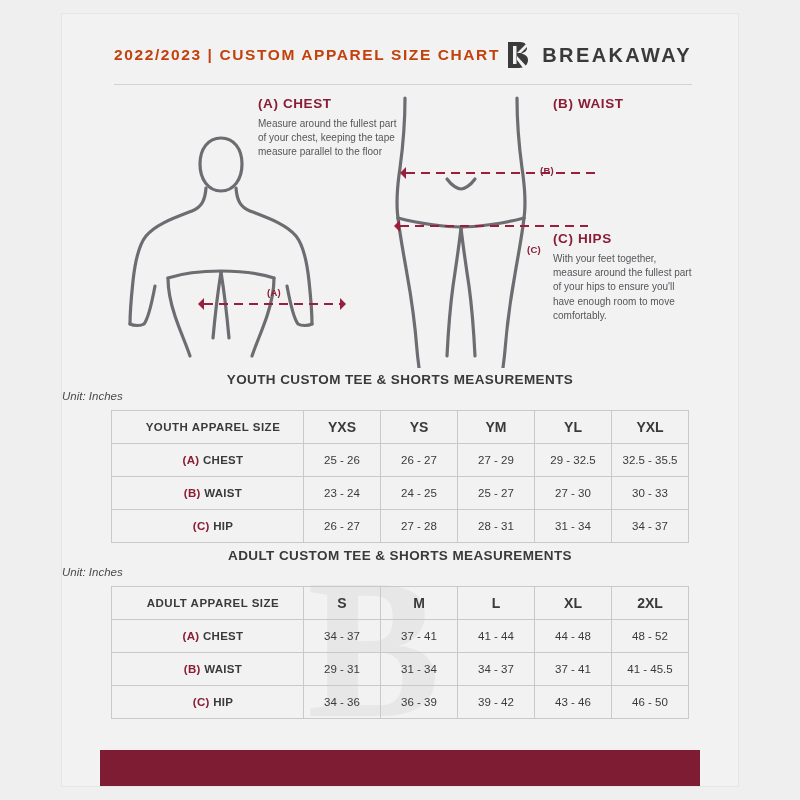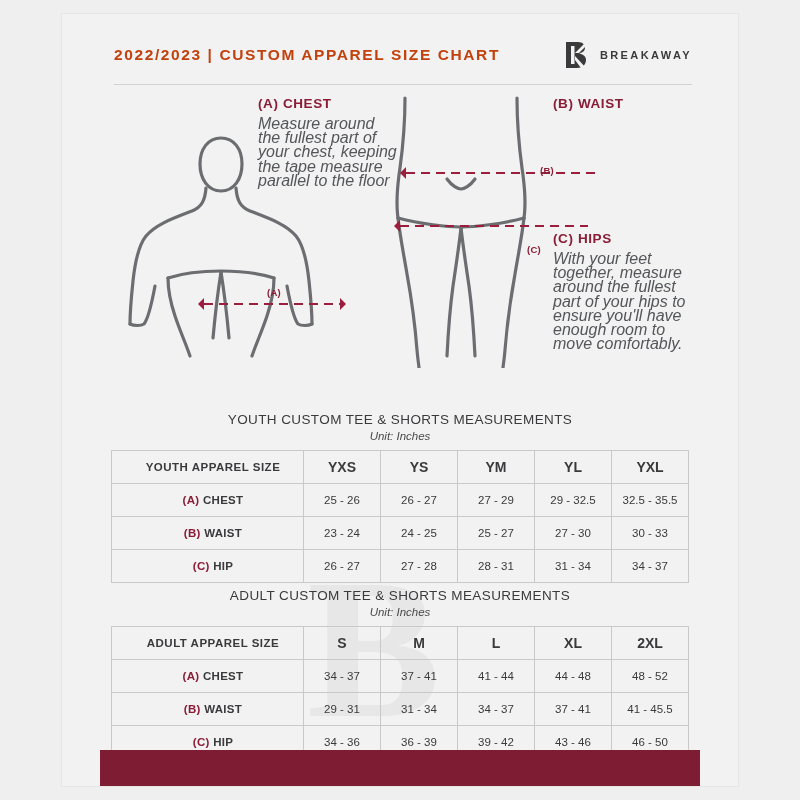--- a/index.html
+++ b/index.html
@@ -67,21 +67,21 @@
     display: flex;
     align-items: center;
     gap: 12px;
   }
   .brand-mark {
     width: 26px;
     height: 30px;
     position: relative;
   }
   .brand-name {
-    font-size: 11px;
+    font-size: 20px;
     font-weight: bold;
     letter-spacing: 2.4px;
     color: #3a3a3c;
   }
   .header-rule {
     position: absolute;
     left: 52px;
     top: 48px;
     width: 578px;
     height: 1px;
@@ -106,23 +106,22 @@
     width: 128px;
   }
   .callout-title {
     font-size: 13.5px;
     font-weight: bold;
     letter-spacing: 0.6px;
     color: #8a1c36;
     margin-bottom: 6px;
   }
   .callout-body {
-    font-size: 16px;
+    font-size: 10px;
     line-height: 14.2px;
-    font-style: italic;
     color: #55565a;
   }
   .c-chest { left: 196px; top: 20px; width: 140px; }
   .c-waist { left: 491px; top: 20px; width: 140px; }
   .c-hips  { left: 491px; top: 155px; width: 142px; }
 
   .tag {
     position: absolute;
     font-size: 9.5px;
     font-weight: bold;
@@ -132,27 +131,25 @@
 
   
   .section {
     position: absolute;
     left: 0;
     width: 676px;
   }
   .sec-title {
     text-align: center;
     font-size: 13.5px;
-    font-weight: normal;
+    font-weight: bold;
     letter-spacing: 0.4px;
     color: #3a3a3c;
-    margin-top: 40px;
   }
   .sec-unit {
-    text-align: center;
     font-size: 11.5px;
     font-style: italic;
     color: #4a4a4c;
     margin-top: 3px;
     margin-bottom: 8px;
   }
   table.size {
     border-collapse: collapse;
     margin: 0 auto;
     width: 578px;

